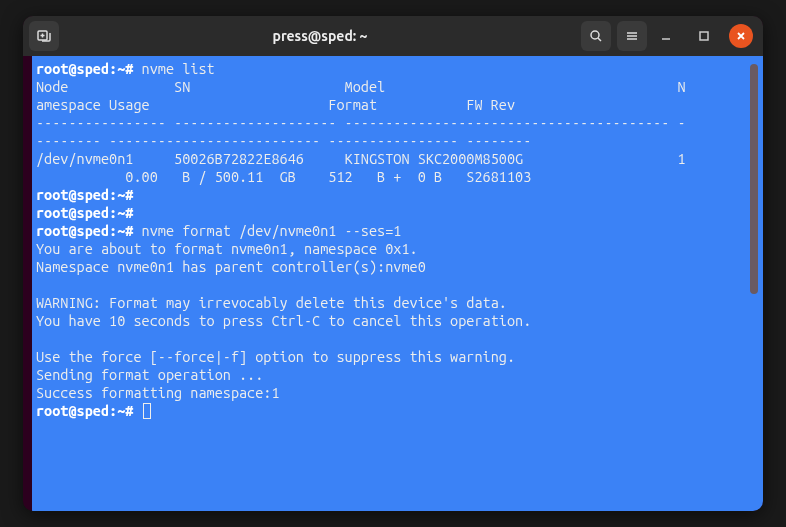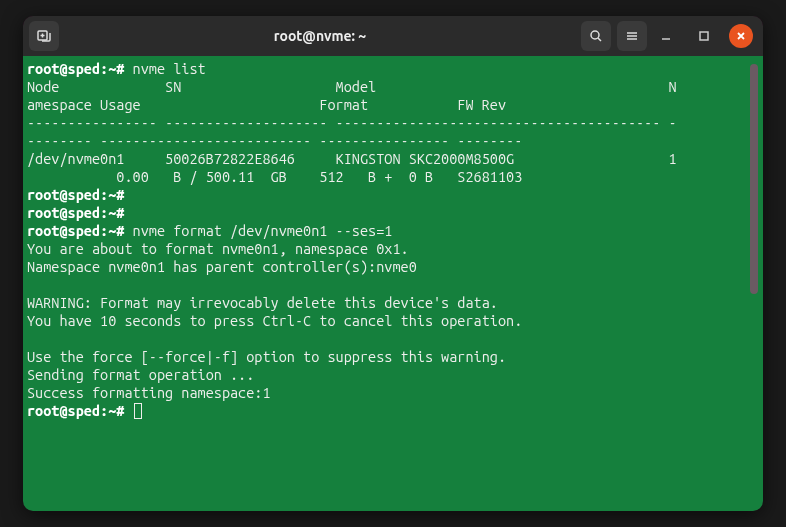--- a/index.html
+++ b/index.html
@@ -78,24 +78,25 @@
       color: #fff;
       width: 24px;
       height: 24px;
     }
     .win-ctrl svg {
       width: 12px;
       height: 12px;
     }
     .terminal-body {
       flex: 1;
-      background: #15803d;
+      background: #3b82f6;
       padding: 4px 2px 20px 2px;
       position: relative;
       display: flex;
+      margin-left: 9px;
     }
     .terminal-content {
       flex: 1;
       color: #eeeeec;
       font-size: 14.5px;
       line-height: 18px;
       white-space: pre;
       font-family: 'Ubuntu Mono', 'DejaVu Sans Mono', monospace;
       overflow: hidden;
       padding-left: 2px;
@@ -131,21 +132,21 @@
 
 <div class="window">
   <div class="titlebar">
     <div class="tb-btn">
       <svg viewBox="0 0 16 16" fill="none" stroke="currentColor" stroke-width="1.5">
         <rect x="2" y="3" width="9" height="9" rx="1"></rect>
         <path d="M6 13 h7 a1 1 0 0 0 1 -1 v-7"></path>
         <path d="M6.5 5.5 v4 M4.5 7.5 h4"></path>
       </svg>
     </div>
-    <div class="title">root@nvme: ~</div>
+    <div class="title">press@sped: ~</div>
     <div class="tb-btn">
       <svg viewBox="0 0 16 16" fill="none" stroke="currentColor" stroke-width="1.5">
         <circle cx="7" cy="7" r="4"></circle>
         <path d="M10 10 l3 3"></path>
       </svg>
     </div>
     <div class="tb-btn">
       <svg viewBox="0 0 16 16" fill="none" stroke="currentColor" stroke-width="1.5">
         <path d="M3 5 h10 M3 8 h10 M3 11 h10"></path>
       </svg>

